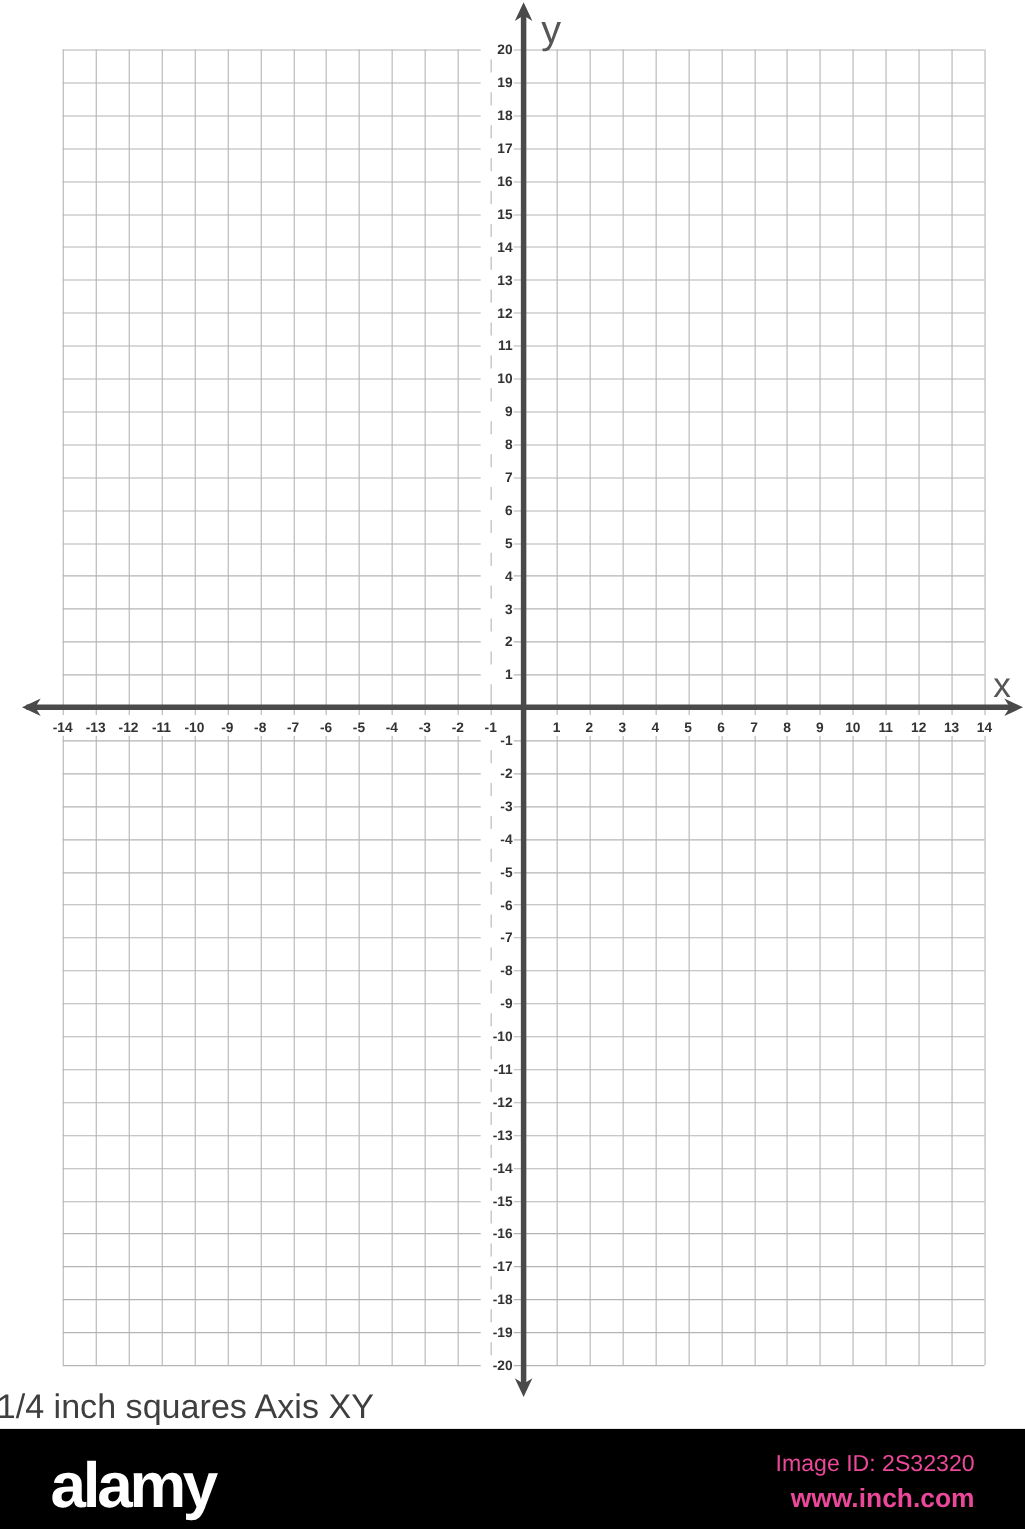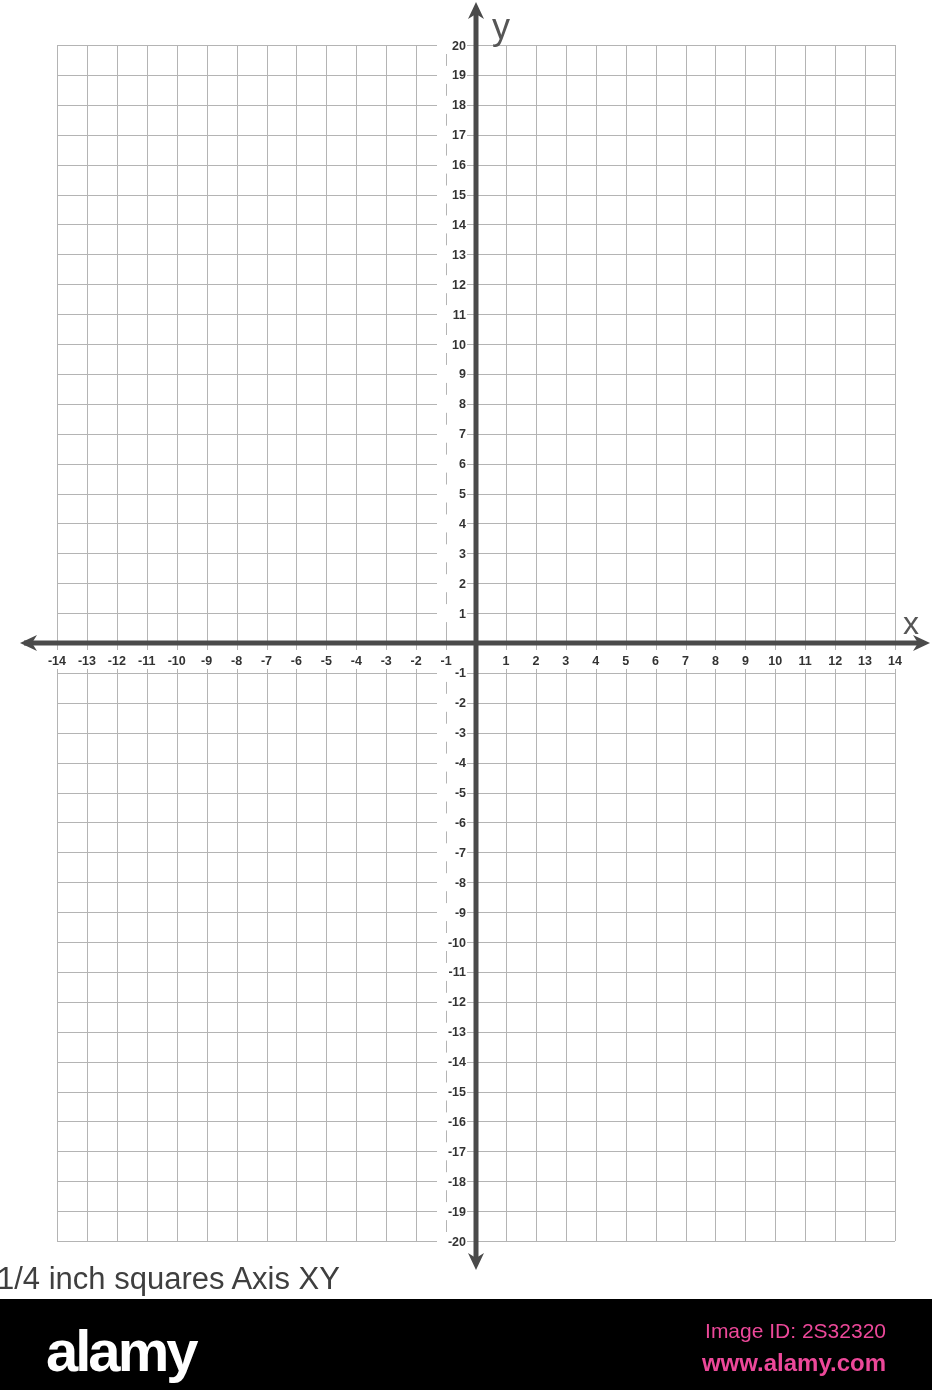--- a/index.html
+++ b/index.html
@@ -259,15 +259,15 @@
     <text x="501" y="39" text-anchor="middle" fill="#565656" font-family="&quot;Liberation Sans&quot;,sans-serif" font-size="36px">y</text>
     <text x="911" y="634" text-anchor="middle" fill="#565656" font-family="&quot;Liberation Sans&quot;,sans-serif" font-size="32px">x</text>
   </svg>
 
 <div class="chart-title" style="color: rgb(63, 63, 63);">1/4 inch squares Axis XY</div>
 
 <div class="wm-bar" style="background: rgb(0, 0, 0);">
   <div class="wm-logo" style="color: rgb(255, 255, 255);">alamy</div>
   <div class="wm-right" style="color: #ec4899;">
     <div class="wm-id">Image ID: 2S32320</div>
-    <div class="wm-url">www.alamy.com</div>
+    <div class="wm-url">www.inch.com</div>
   </div>
 </div>
 
 </body></html>

